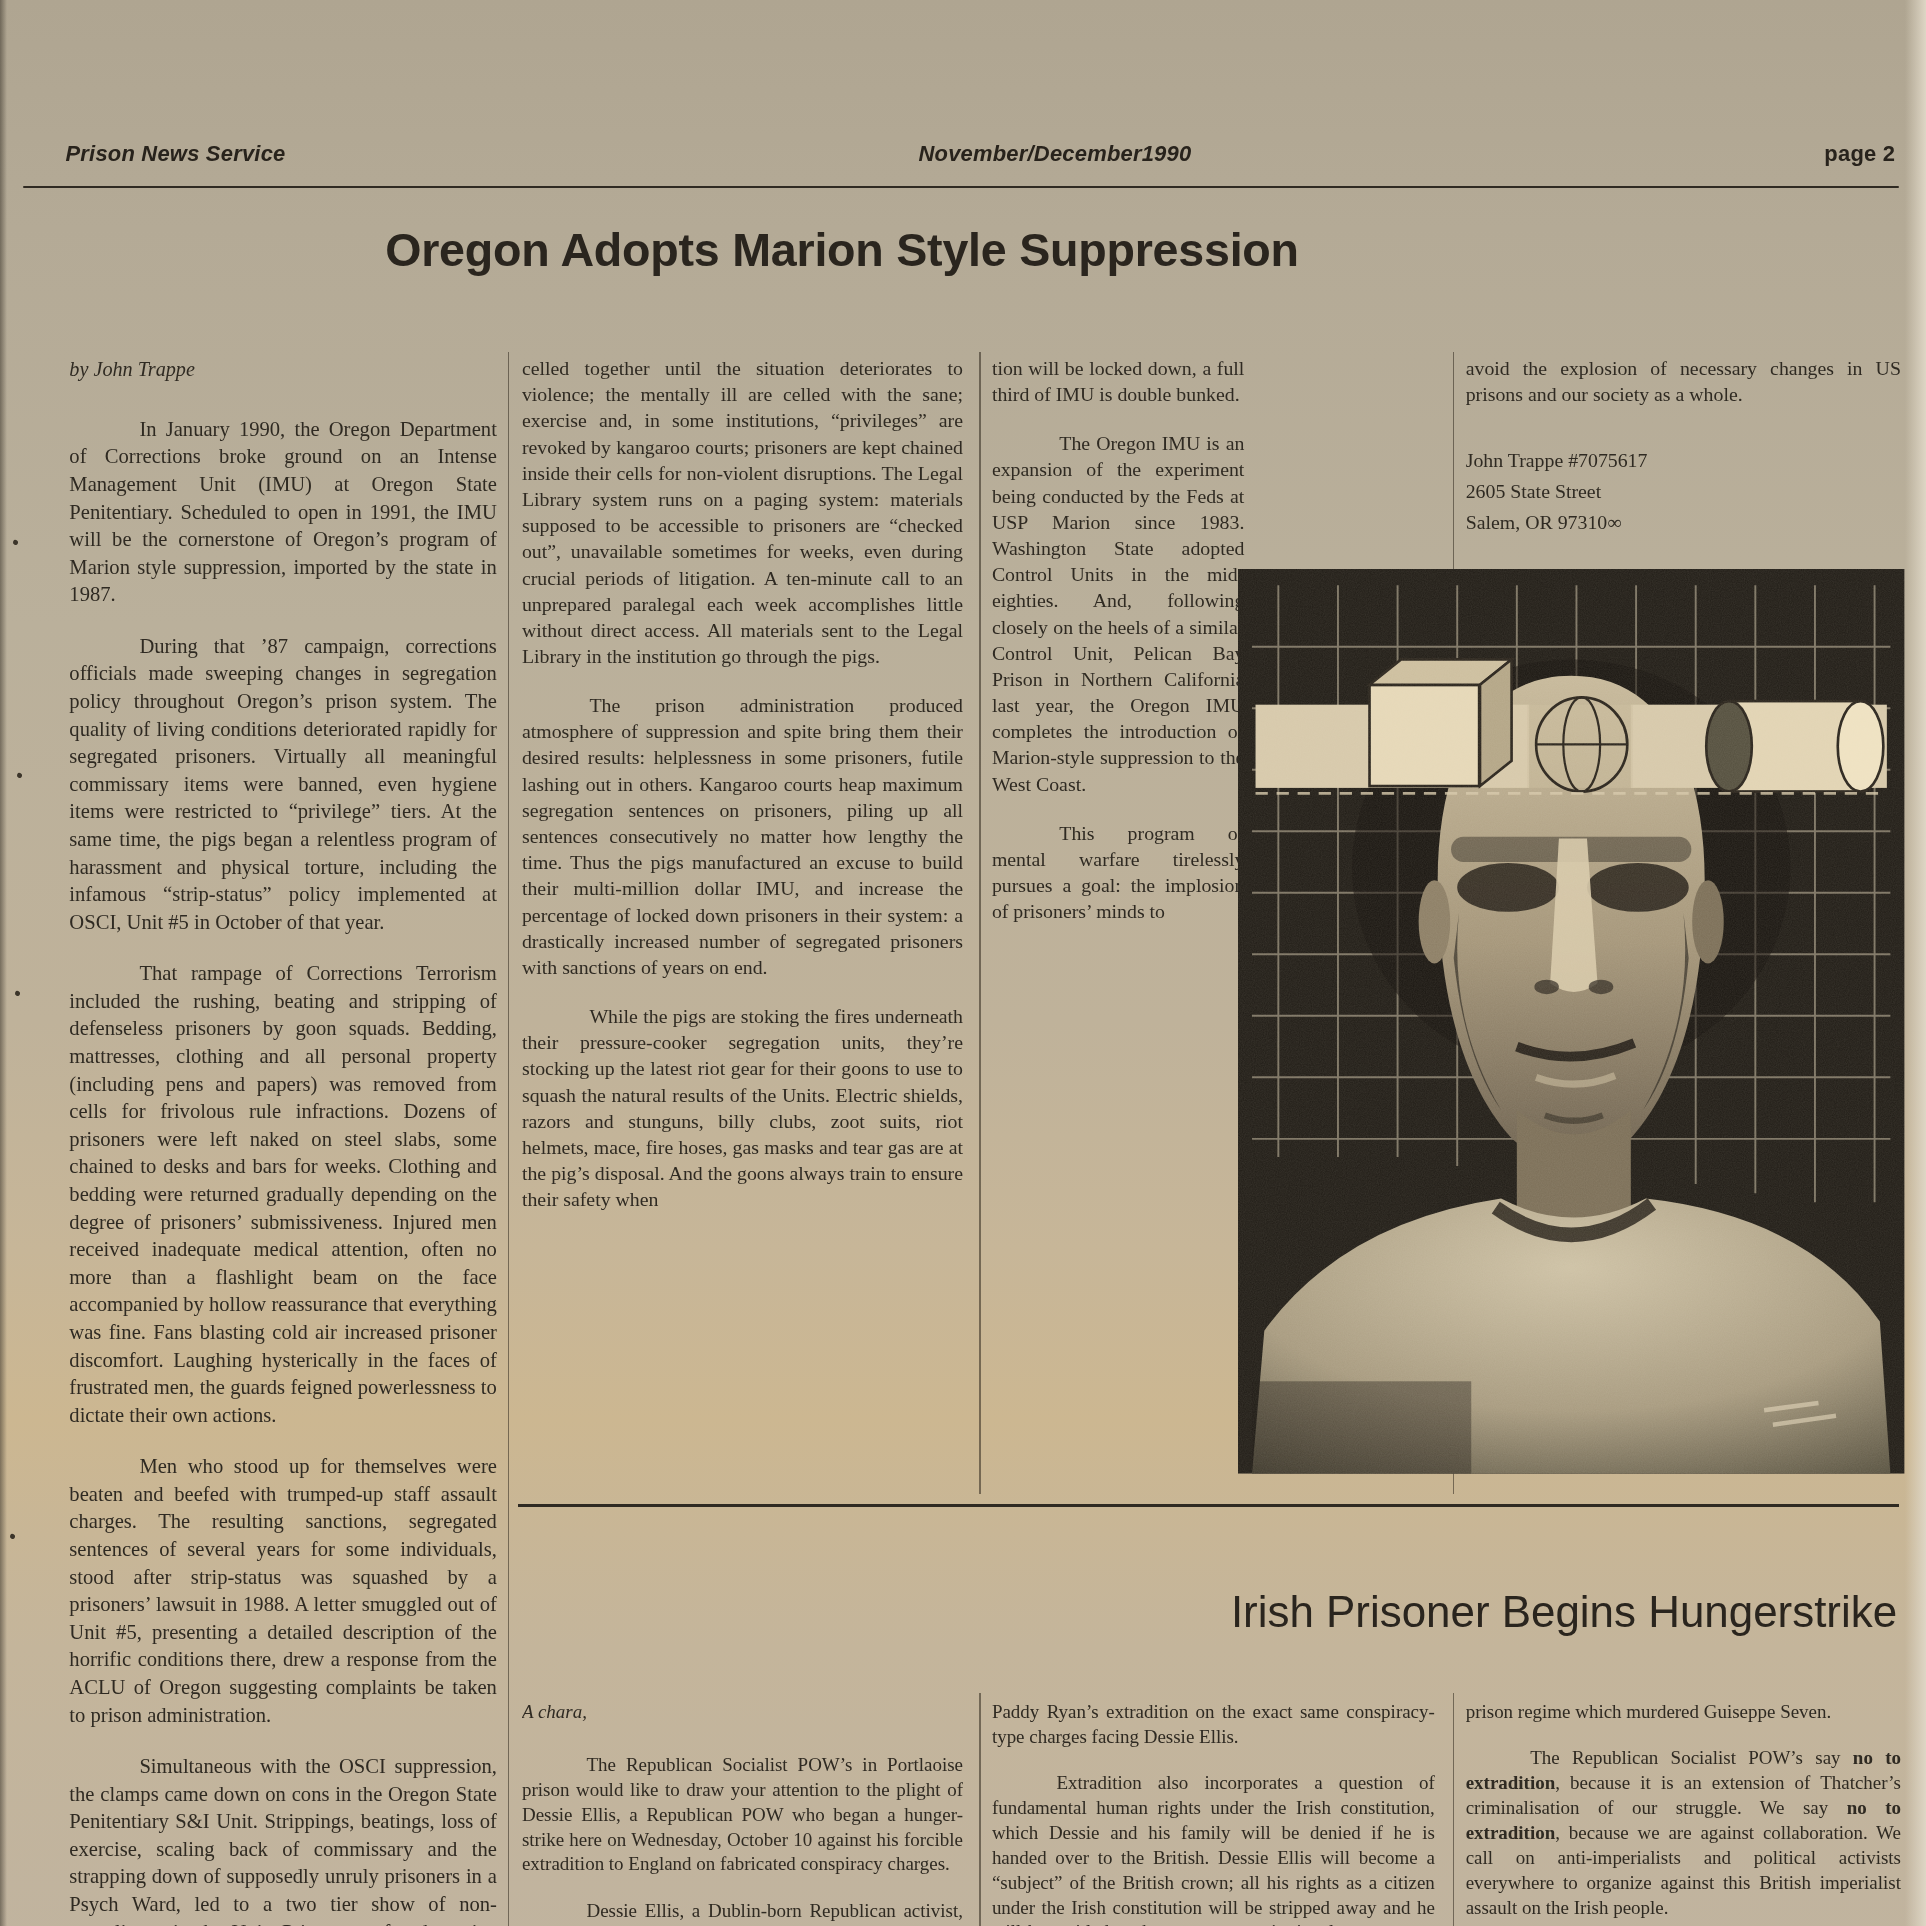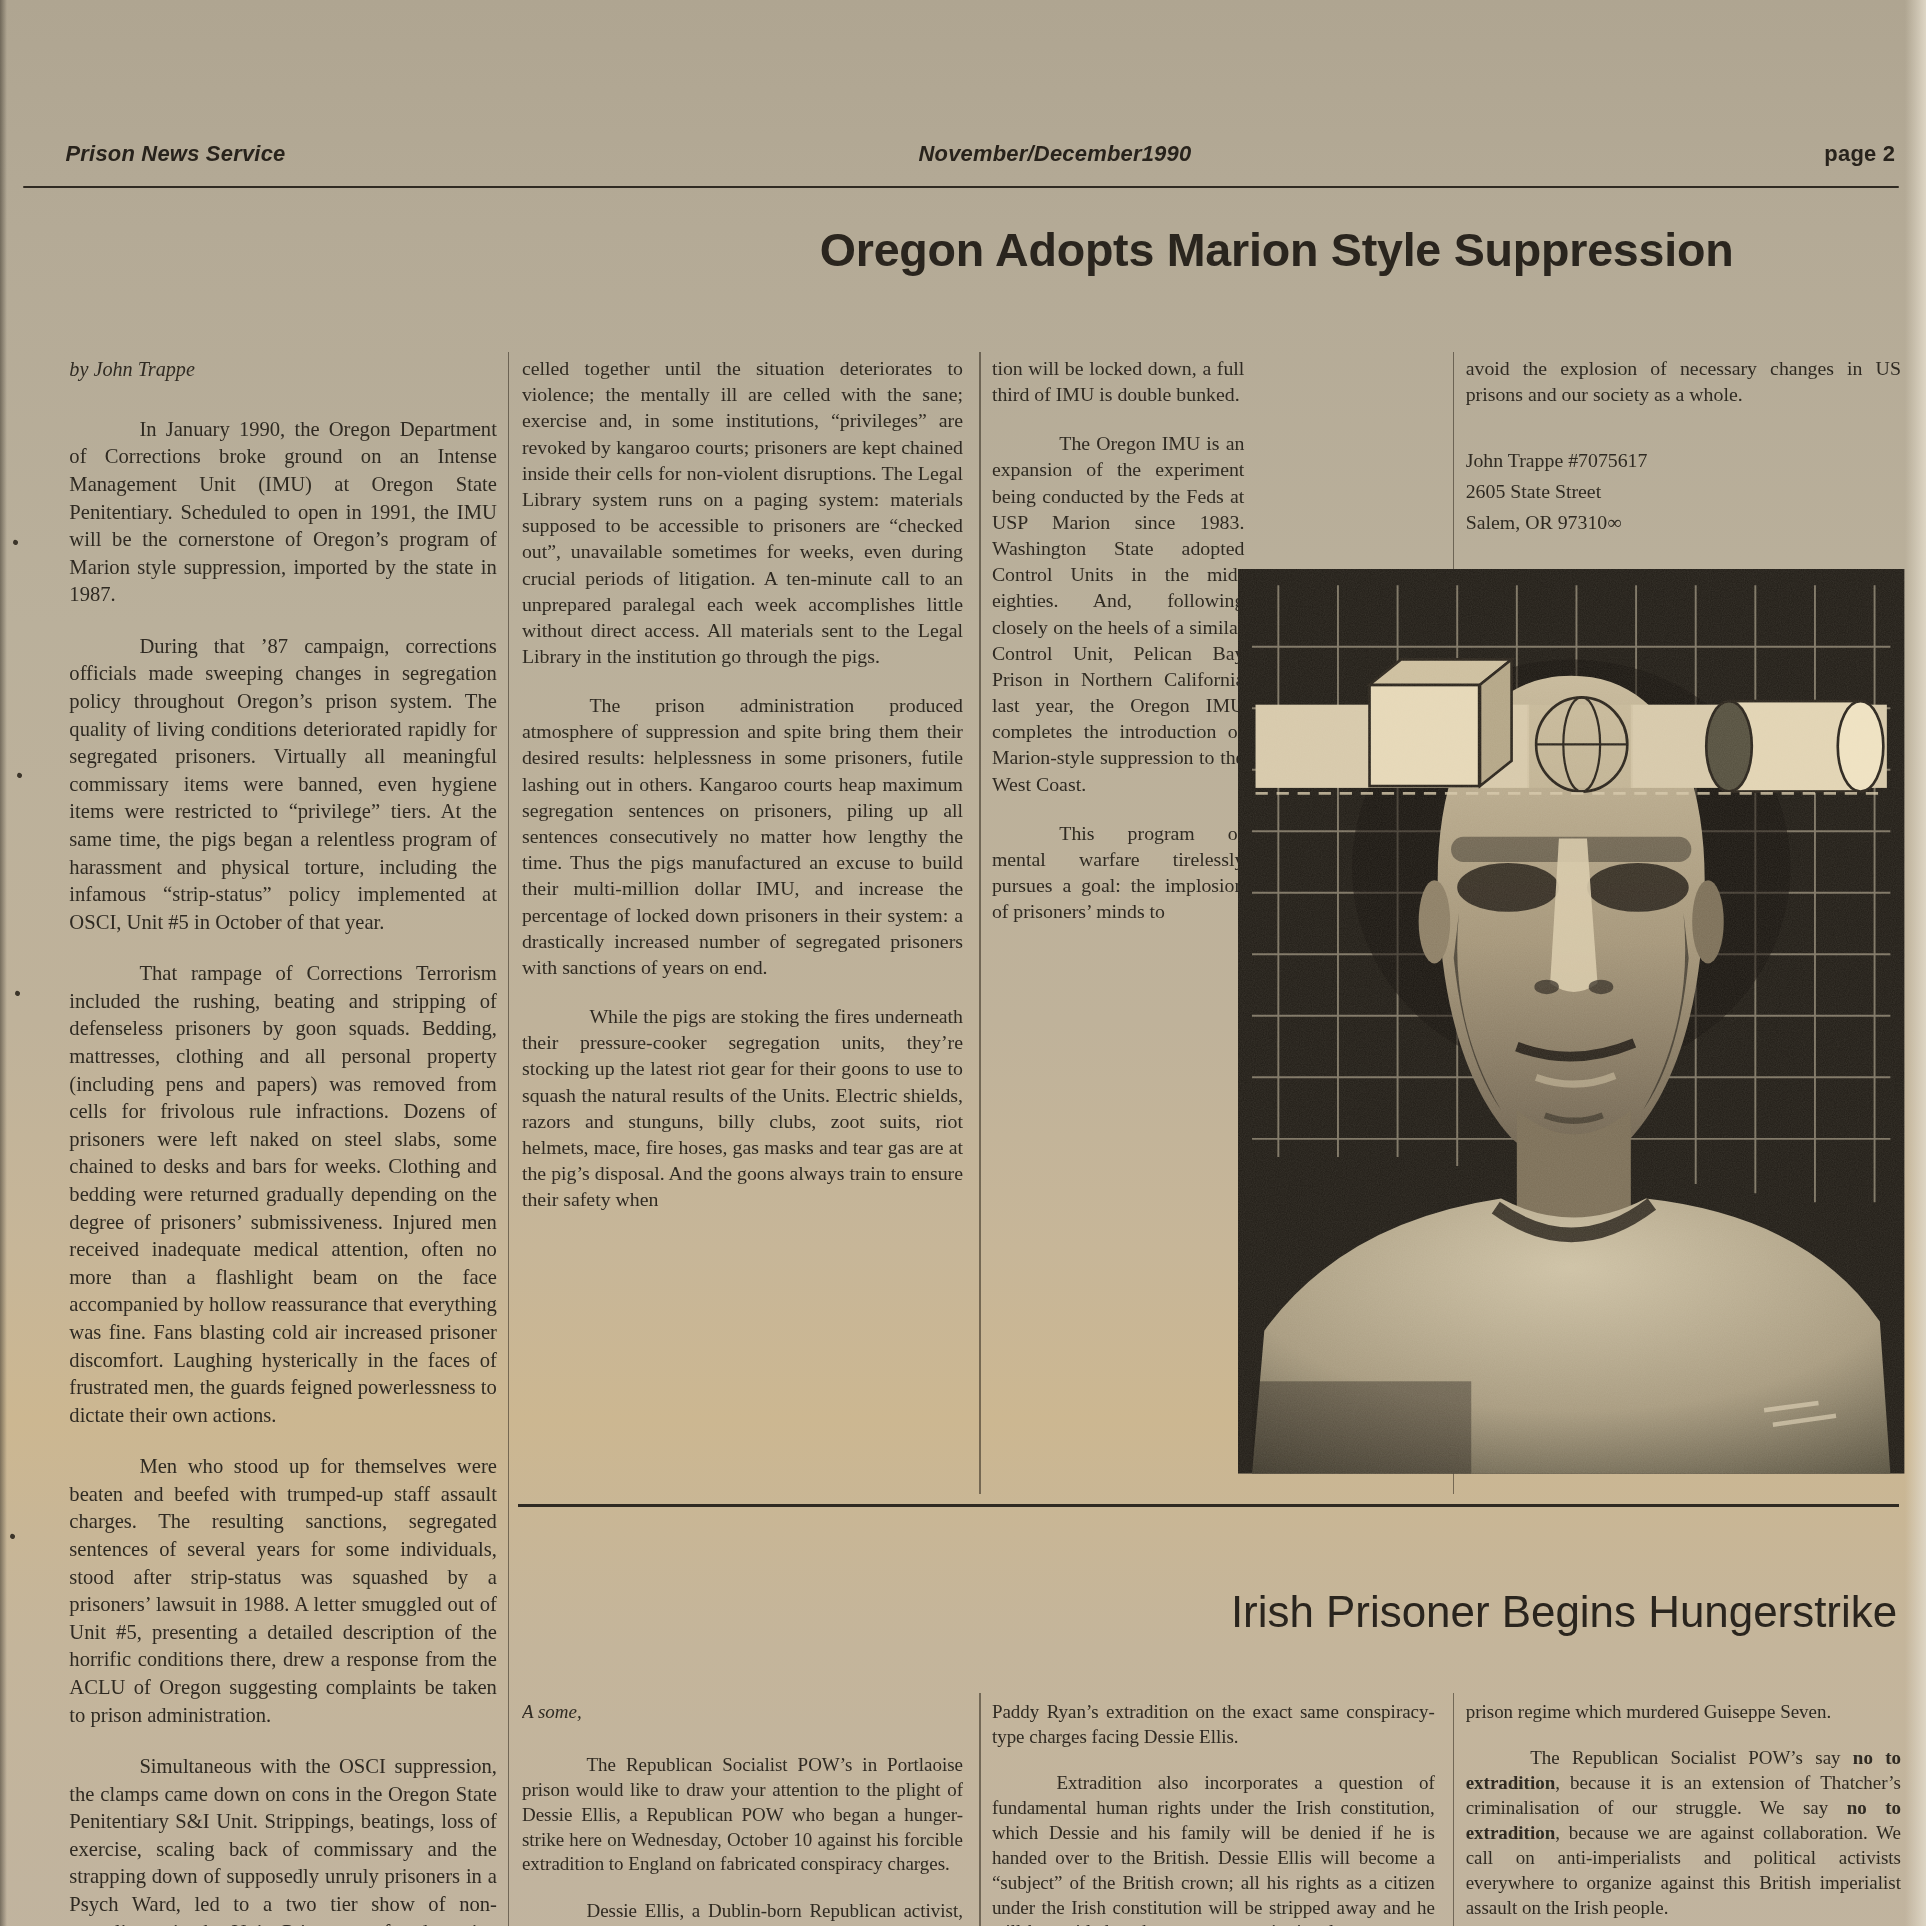--- a/index.html
+++ b/index.html
@@ -32,21 +32,21 @@
   .vd3{left:75.45%;top:12.4%;height:40.2%;}
   .vd4{left:50.85%;top:59.6%;height:37.4%;}
   .vd5{left:75.45%;top:59.6%;height:36.2%;}
 
   
   .masthead{position:absolute;left:3.4%;right:1.6%;top:4.95%;display:flex;justify-content:space-between;align-items:flex-start;
     font-family:var(--sans);font-weight:bold;font-size:1.14vw;letter-spacing:0.01em;color:#28231c;gap:10px;}
   .masthead .it{font-style:italic;}
 
   
-  .headline-1{position:absolute;left:20%;width:70%;top:7.95%;text-align:right;
+  .headline-1{position:absolute;left:20%;width:70%;top:7.95%;text-align:left;
     font-family:var(--sans);font-weight:bold;font-size:2.42vw;line-height:1.05;color:#2a251e;letter-spacing:-0.005em;}
   .headline-2{position:absolute;left:29%;width:69.5%;top:54.25%;text-align:right;
     font-family:var(--sans);font-weight:normal;font-size:2.28vw;line-height:1.05;color:#2a251e;margin-top:48px;}
 
   
   .col{position:absolute;overflow:hidden;}
   .col p{text-align:justify;text-indent:3.4em;margin:0 0 1.15em 0;}
   .col p.cont{text-indent:0;}
   .byline{font-style:italic;text-indent:0 !important;text-align:left !important;margin-bottom:1.6em !important;font-size:0.98em;}
 
@@ -213,21 +213,21 @@
       <rect x="16" y="898" width="250" height="102" fill="#1d1914" opacity="0.4"></rect>
       <path d="M 600 930 l 62 -8 m -52 24 l 72 -10" stroke="#d8ccb0" stroke-width="5" opacity="0.7" fill="none"></path>
       <rect width="760" height="1000" filter="url(#grainF)" opacity="0.22"></rect>
     </svg>
   </figure>
 
   <div class="hrule rule-irish"></div>
   <h2 class="headline-2">Irish Prisoner Begins Hungerstrike</h2>
 
   <section class="col icol i1">
-    <p class="salutation">A some,</p>
+    <p class="salutation">A chara,</p>
     <p>The Republican Socialist POW’s in Portlaoise prison would like to draw your attention to the plight of Dessie Ellis, a Republican POW who began a hunger-strike here on Wednesday, October 10 against his forcible extradition to England on fabricated conspiracy charges.</p>
     <p>Dessie Ellis, a Dublin-born Republican activist, faces a corrupt legal system which can claim decisions such as the Birmingham Six, Guildford Four and Maguire Seven to its “credit”. It is this anti-Irish and racist nature of the British courts which has led Dessie Ellis to demand that he be tried in Ireland under the Criminal Law Jurisdiction Act. Britain’s insistence that he be extradited exposes the fact that they have no evidence to back up these conspiracy charges. The fact that Dessie Ellis is Irish is enough to ensure his conviction in a British court.</p>
 
   </section>
 
   <section class="col icol i2">
     <p class="cont">Paddy Ryan’s extradition on the exact same conspiracy-type charges facing Dessie Ellis.</p>
     <p>Extradition also incorporates a question of fundamental human rights under the Irish constitution, which Dessie and his family will be denied if he is handed over to the British. Dessie Ellis will become a “subject” of the British crown; all his rights as a citizen under the Irish constitution will be stripped away and he will be entitled to the same unconstitutional treatment as all other Irish subjects under British imperialism.</p>
 
   </section>

